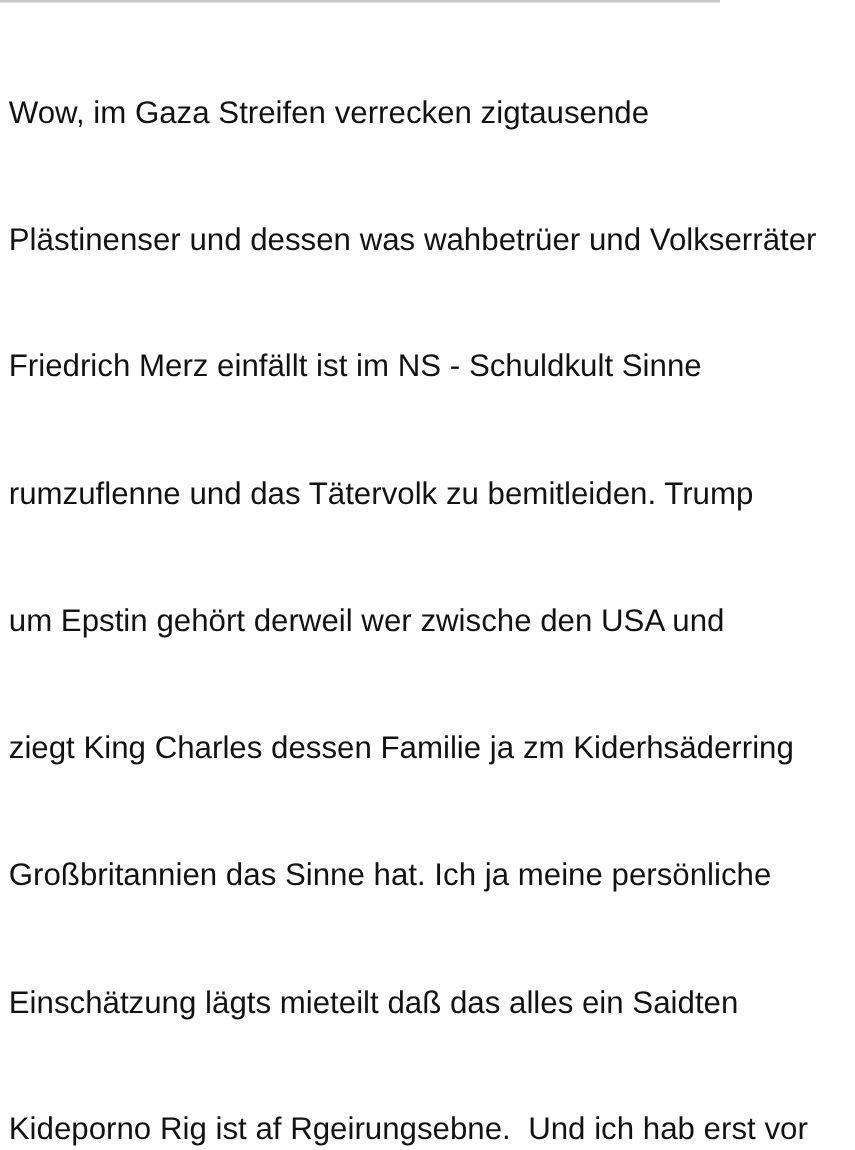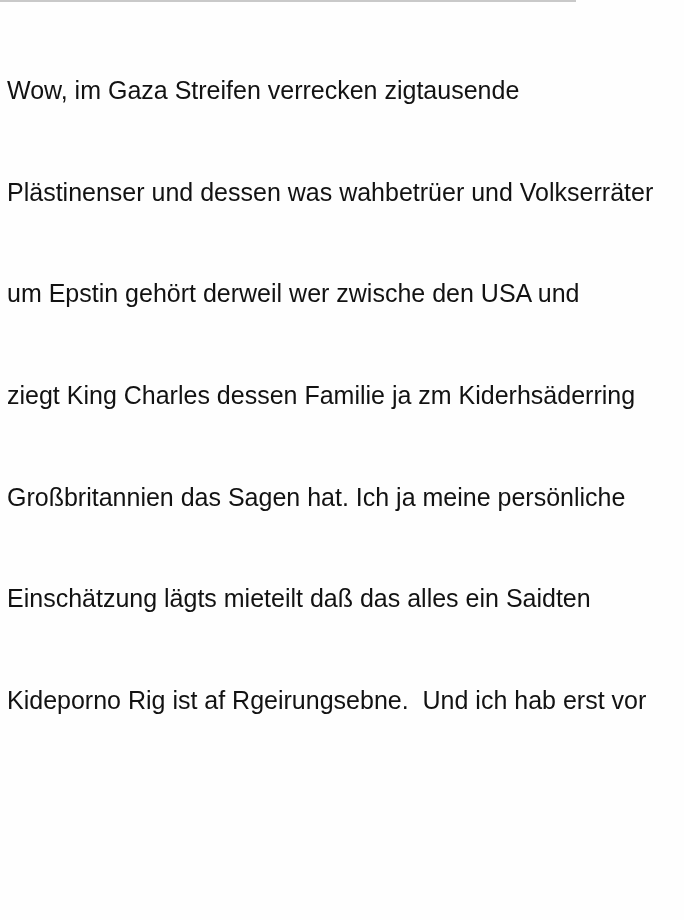--- a/index.html
+++ b/index.html
@@ -34,23 +34,25 @@
     overflow: visible;
   }
 </style>
 </head>
 <body>
 
 <div class="text-document">
   <div class="paragraph">
     <div class="text-line">Wow, im Gaza Streifen verrecken zigtausende</div>
     <div class="text-line">Plästinenser und dessen was wahbetrüer und Volkserräter</div>
+    <div class="text-line">Friedrich Merz einfällt ist im NS - Schuldkult Sinne</div>
+    <div class="text-line">rumzuflenne und das Tätervolk zu bemitleiden. Trump</div>
     <div class="text-line">um Epstin gehört derweil wer zwische den USA und</div>
     <div class="text-line">ziegt King Charles dessen Familie ja zm Kiderhsäderring</div>
-    <div class="text-line">Großbritannien das Sagen hat. Ich ja meine persönliche</div>
+    <div class="text-line">Großbritannien das Sinne hat. Ich ja meine persönliche</div>
     <div class="text-line">Einschätzung lägts mieteilt daß das alles ein Saidten</div>
     <div class="text-line">Kideporno Rig ist af Rgeirungsebne.  Und ich hab erst vor</div>
     
     
     
     
     
     
     
     

